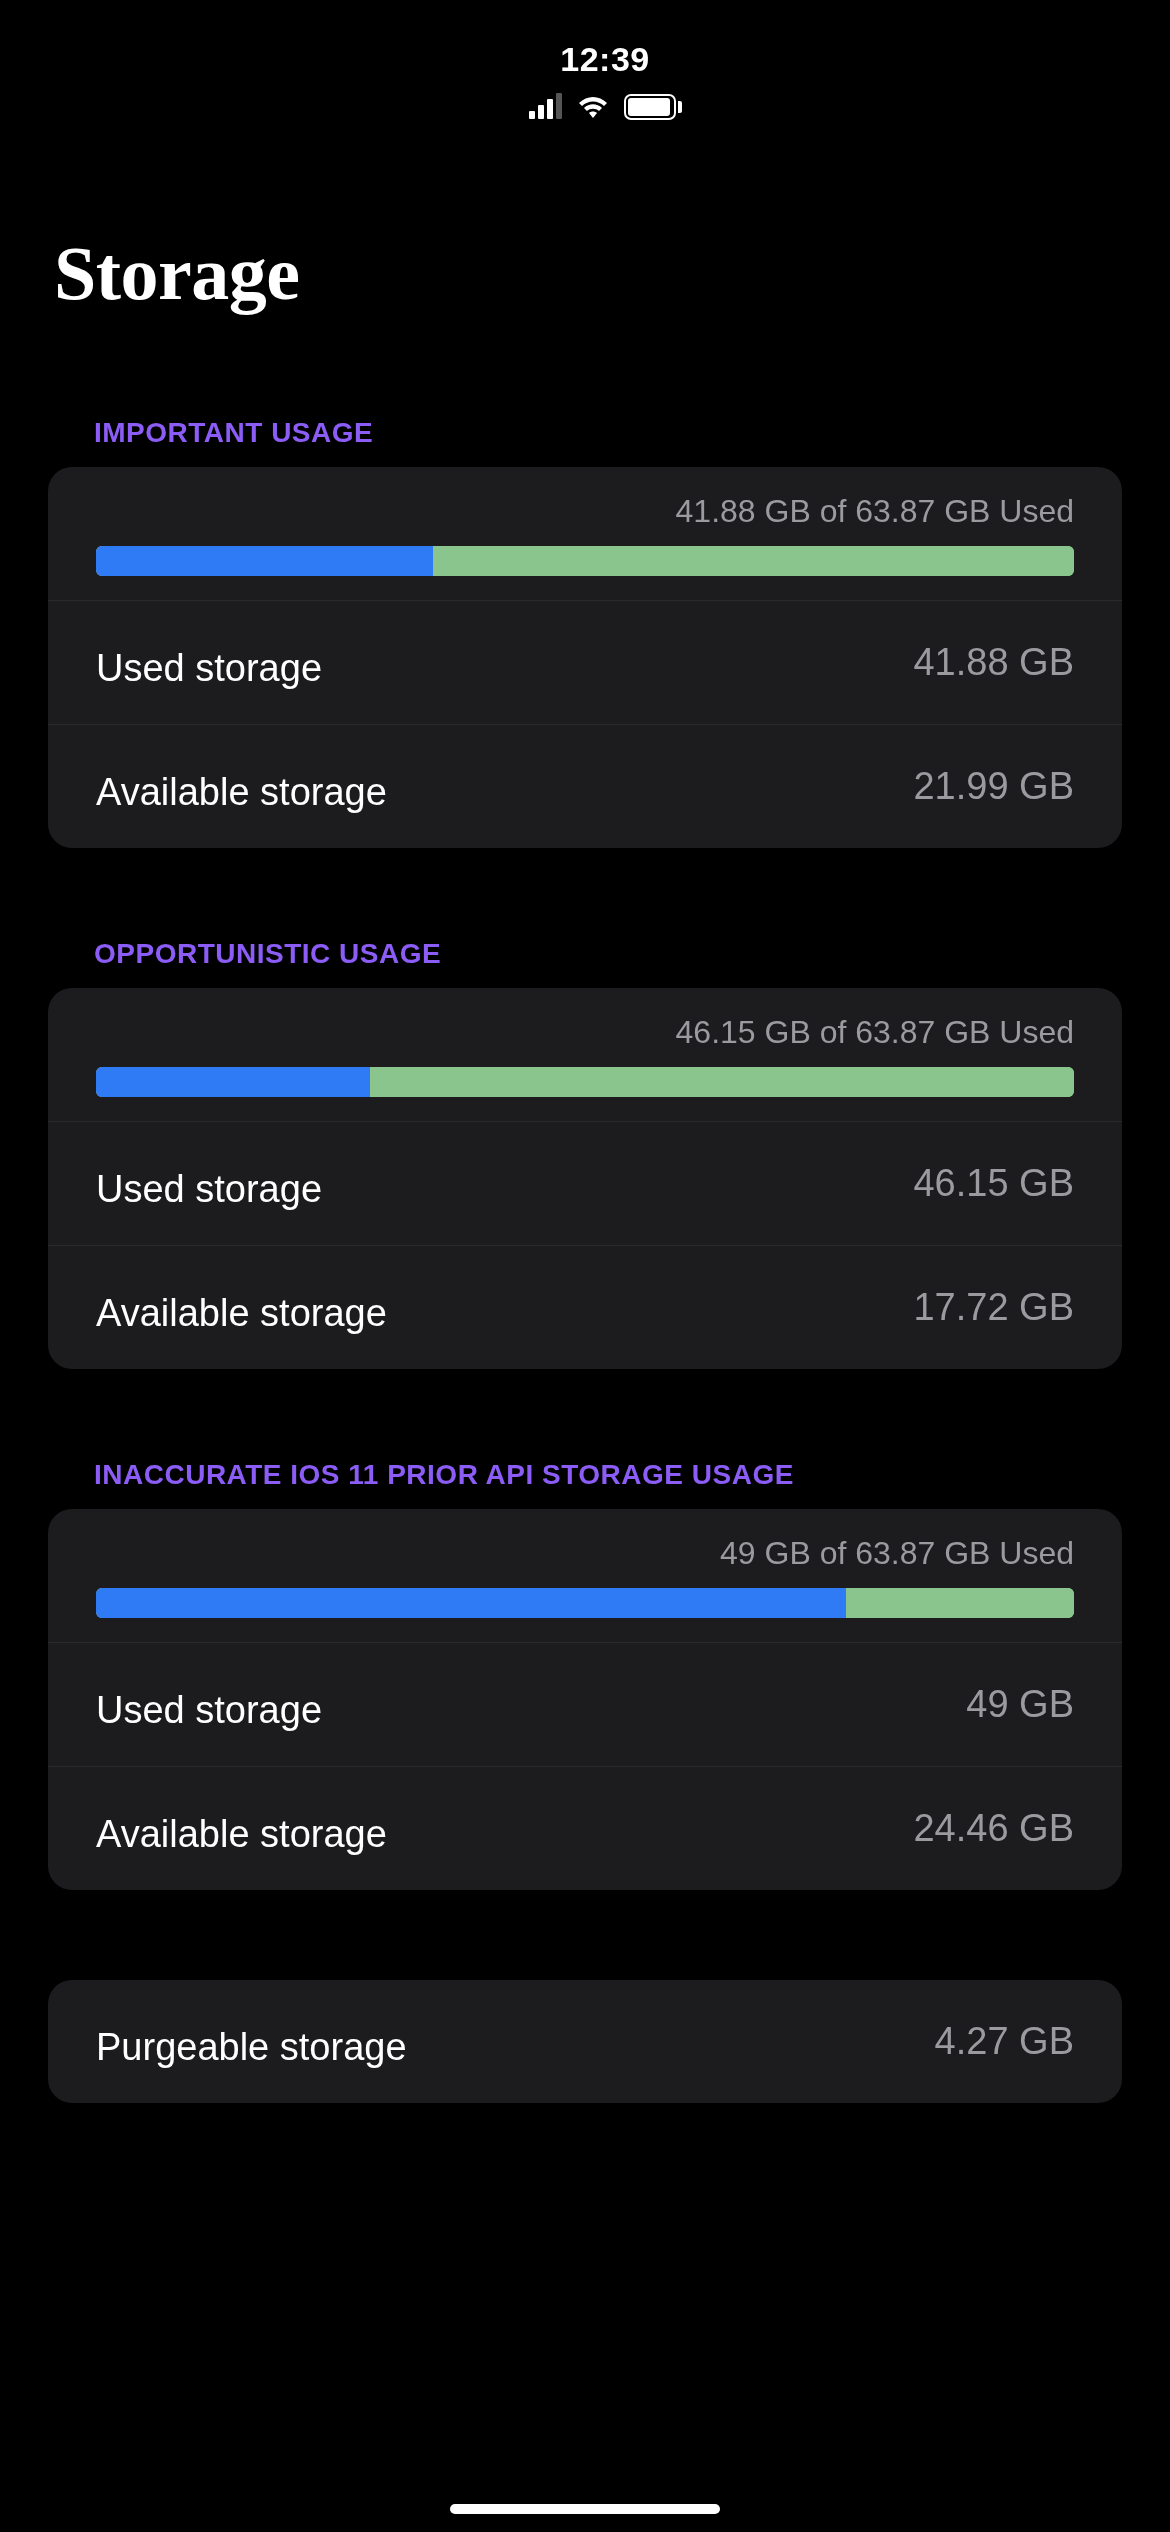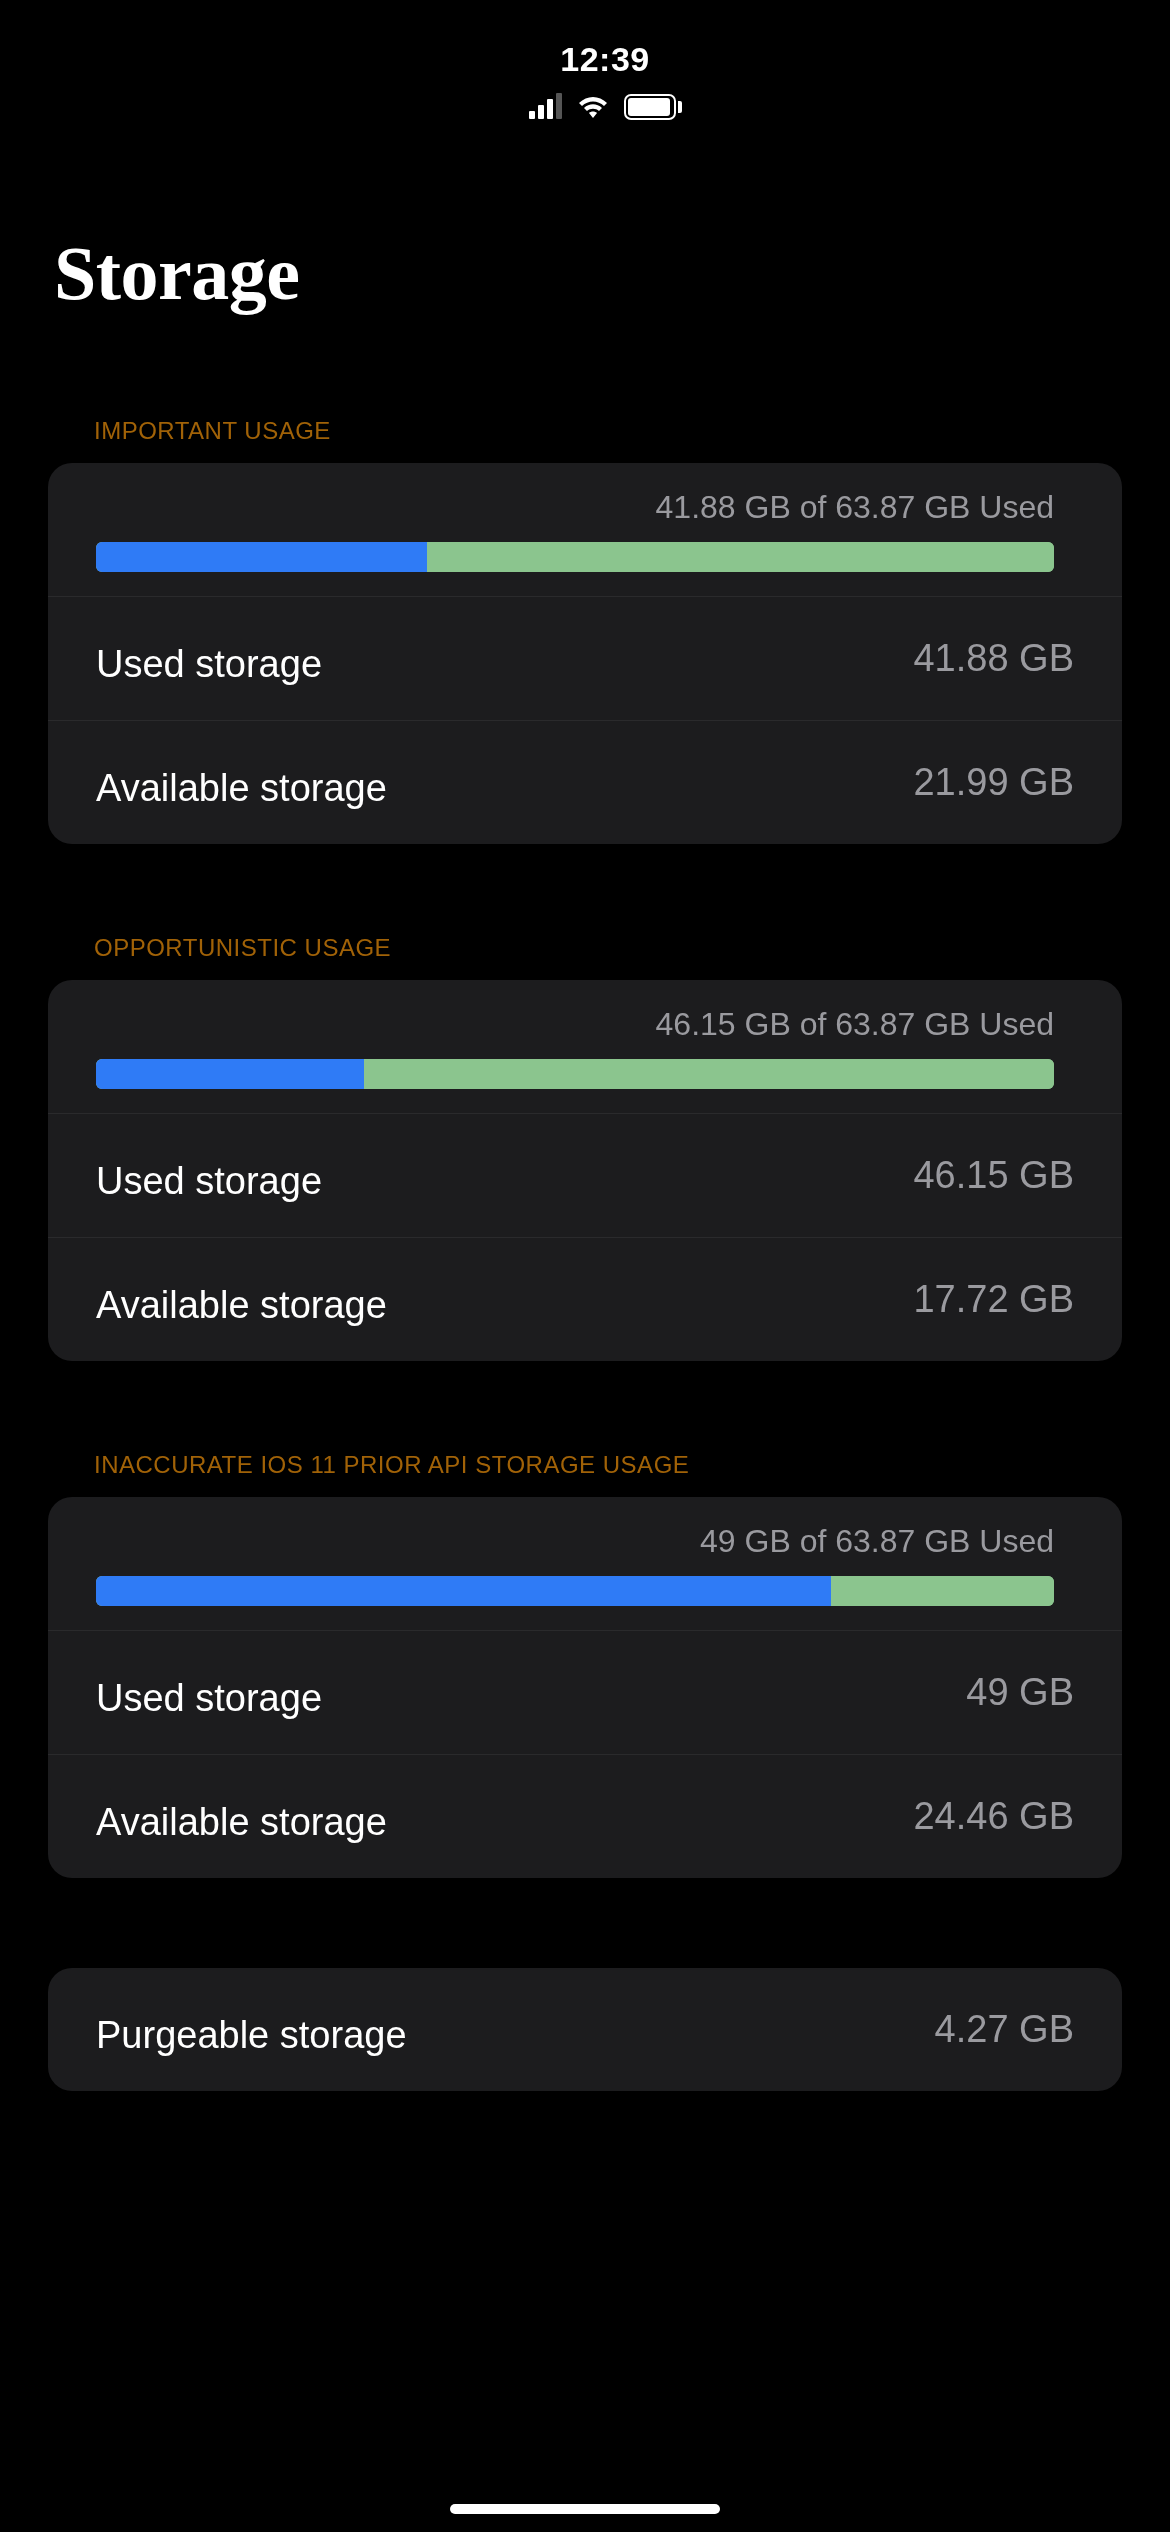--- a/index.html
+++ b/index.html
@@ -19,24 +19,24 @@
   .battery { display:flex; align-items:center; }
   .battery-body { width:52px; height:26px; border:2.5px solid #fff; border-radius:7px; position:relative; }
   .battery-fill { position:absolute; left:2px; top:2px; bottom:2px; width:42px; background:#fff; border-radius:3px; }
   .battery-tip { width:4px; height:12px; background:#fff; border-radius:0 2px 2px 0; margin-left:2px; }
 
   
   .page-title { font-size: 76px; font-weight: 700; letter-spacing: -0.5px; padding: 110px 54px 0 54px; font-family: Liberation Serif, serif; }
 
   
   .sections { padding: 100px 48px 0 48px; display:flex; flex-direction:column; gap: 90px; }
-  .section-header { font-size: 24px; font-weight: 400; color: #a16207; letter-spacing: 0.5px; text-transform: uppercase; padding: 0 0 18px 46px; }
+  .section-header { font-size: 28px; font-weight: 700; color: #8b5cf6; letter-spacing: 0.5px; text-transform: uppercase; padding: 0 0 18px 46px; }
   .card { background: #1c1c1e; border-radius: 24px; overflow:hidden; }
 
-  .summary-row { padding: 26px 68px 24px 48px; }
+  .summary-row { padding: 26px 48px 24px 48px; }
   .summary-text { font-size: 32px; color: #9a9a9f; text-align: right; margin-bottom: 16px; }
   .bar { height: 30px; width: 100%; background: #8bc58e; border-radius: 6px; overflow:hidden; display:flex; }
   .bar-used { background: #2f7bf6; height:100%; }
   .bar-free { background: #8bc58e; height:100%; flex:1; }
 
   .row { display:flex; justify-content:space-between; align-items:center; padding: 34px 48px; border-top: 1px solid #2a2a2c; }
   .row-label { font-size: 38px; font-weight: 400; color: #fff; margin-top: 12px; }
   .row-value { font-size: 38px; font-weight: 400; color: #9a9a9f; margin-left: 20px; }
 
   .simple-card .row:first-child { border-top:none; }

